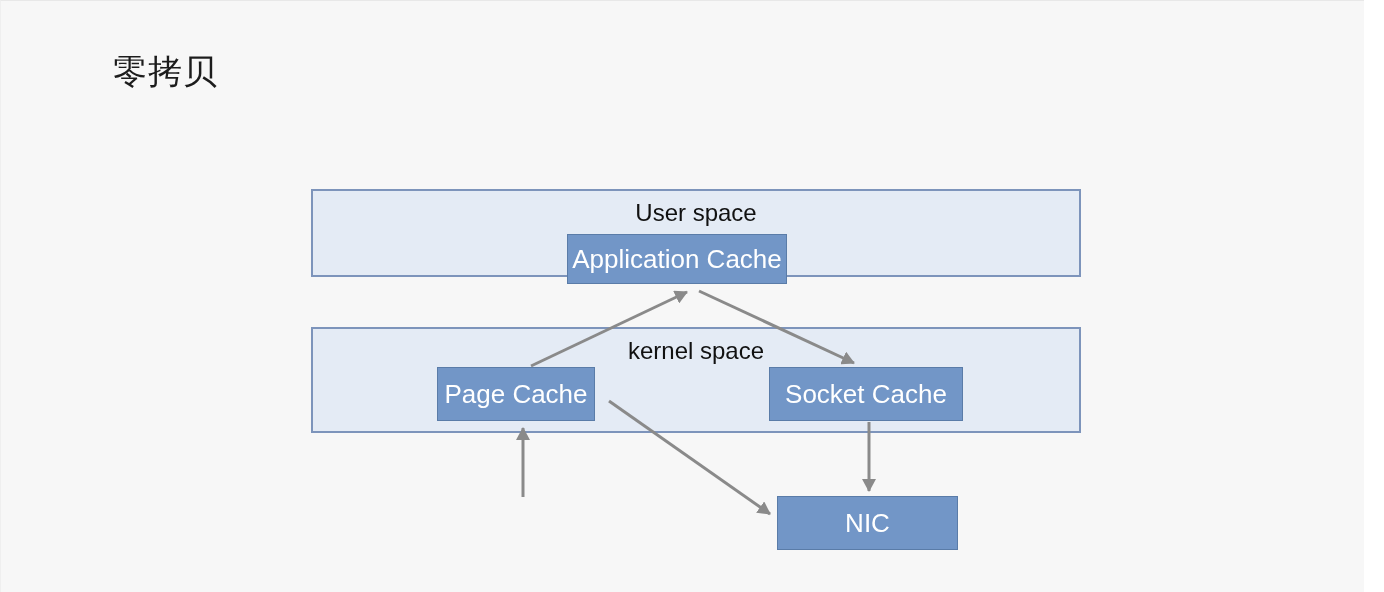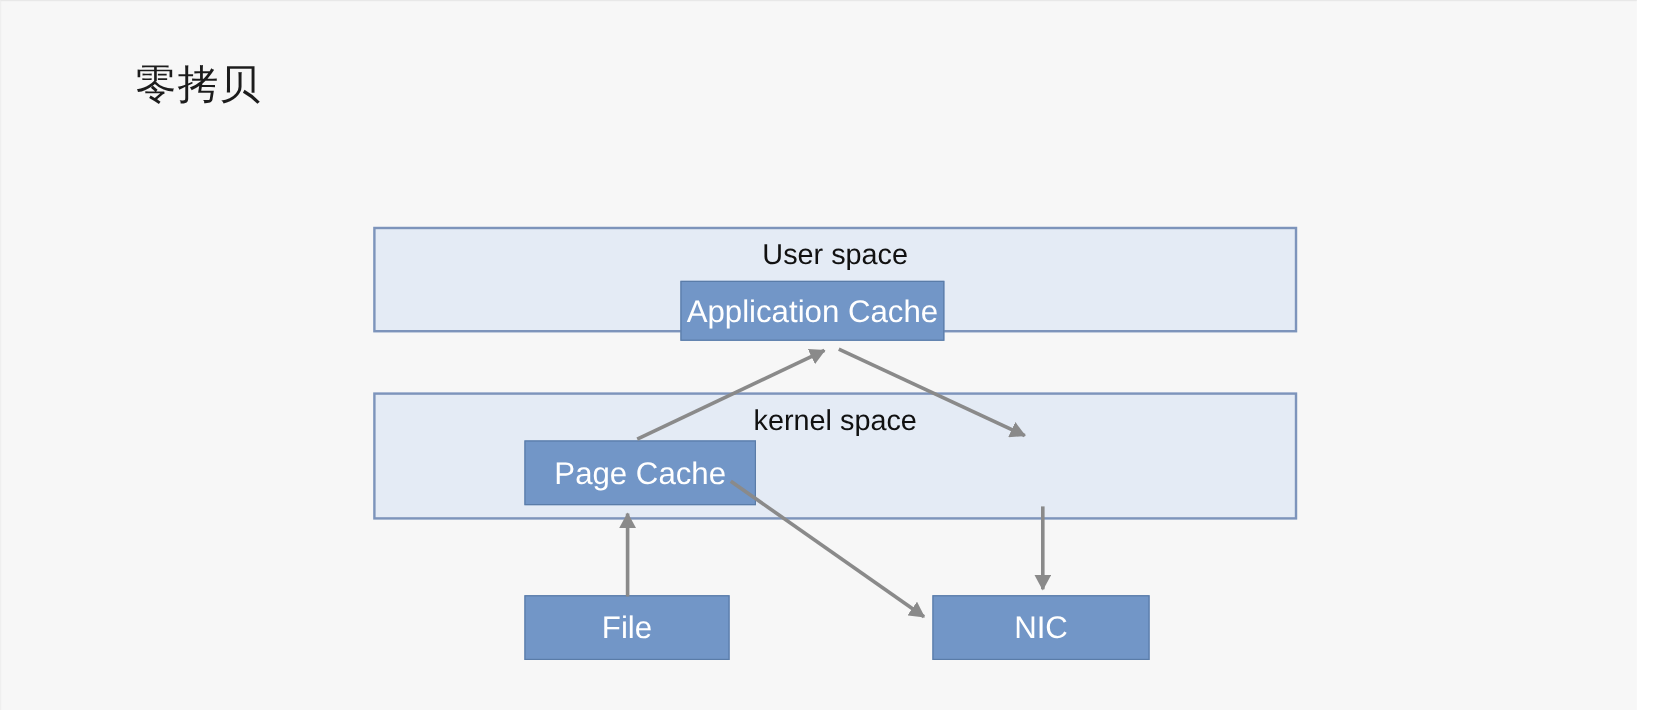--- a/index.html
+++ b/index.html
@@ -52,21 +52,21 @@
     align-items: center;
     justify-content: center;
     background: #7296c7;
     border: 1px solid #5a7ca8;
     box-sizing: border-box;
     color: #ffffff;
     font-size: 26px;
     white-space: nowrap;
   }
   #node-application-cache { left: 566px; top: 233px; width: 220px; height: 50px; }
-  #node-page-cache        { left: 436px; top: 366px; width: 193px; height: 54px; }
+  #node-page-cache        { left: 436px; top: 366px; width: 158px; height: 54px; }
   #node-socket-cache      { left: 768px; top: 366px; width: 194px; height: 54px; }
   #node-file              { left: 436px; top: 495px; width: 171px; height: 54px; }
   #node-nic               { left: 776px; top: 495px; width: 181px; height: 54px; }
   .arrows-layer {
     position: absolute;
     left: 0;
     top: 0;
     width: 1364px;
     height: 592px;
     pointer-events: none;
@@ -88,22 +88,22 @@
   </div>
 
   <div class="container-box" id="kernel-space-container">
     <div class="container-label">kernel space</div>
   </div>
 
   <div class="node" id="node-application-cache">Application Cache</div>
 
   <div class="node" id="node-page-cache">Page Cache</div>
 
+  <div class="node" id="node-socket-cache">Socket Cache</div>
 
-  <div class="node" id="node-file">File</div>
 
   <div class="node" id="node-nic">NIC</div>
 
   <svg class="arrows-layer" viewBox="0 0 1364 592">
     <defs>
       <marker id="ah" markerUnits="userSpaceOnUse" markerWidth="16" markerHeight="14" refX="12" refY="7" orient="auto">
         <path d="M0,0 L13,7 L0,14 z" fill="#8a8a8a"></path>
       </marker>
     </defs>
     <line x1="522" y1="496" x2="522" y2="427" marker-end="url(#ah)"></line>

